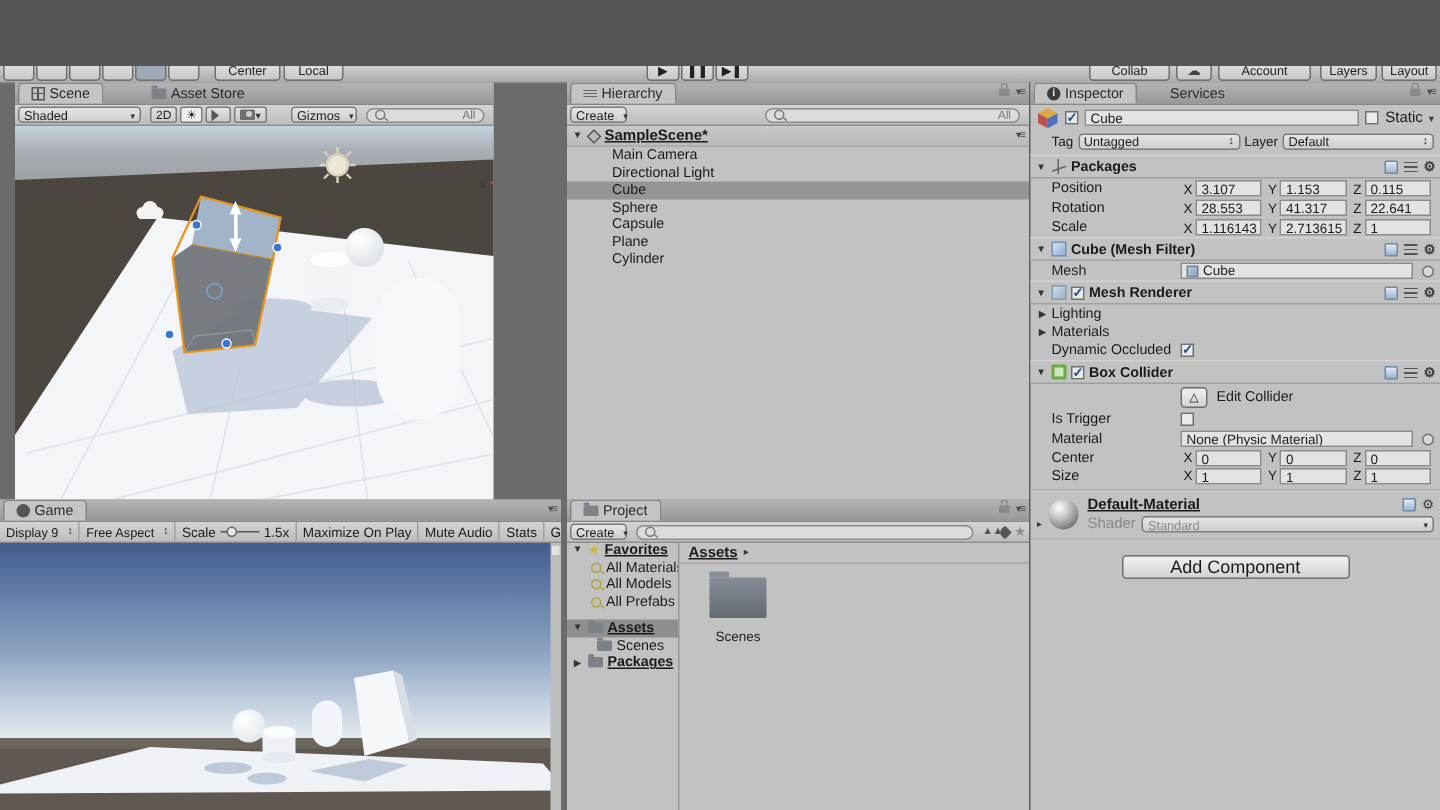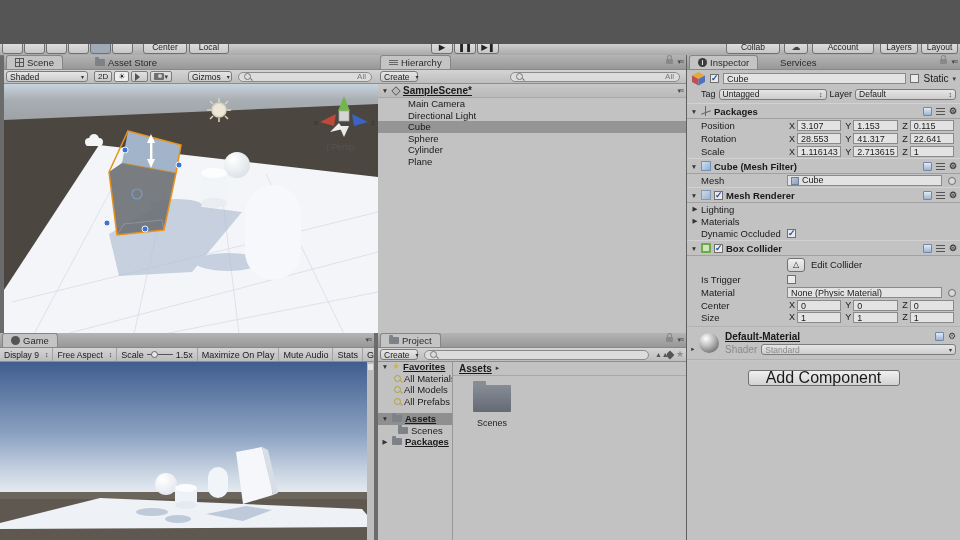--- a/index.html
+++ b/index.html
@@ -127,21 +127,21 @@
     <div class="tbtn" style="left:477px;width:22px;">▶❚</div>
     <div class="tbtn" style="left:726px;width:54px;">Collab</div>
     <div class="tbtn" style="left:784px;width:24px;">
       <span class="ic ic-cloud">☁</span>
     </div>
     <div class="tbtn" style="left:812px;width:62px;">Account</div>
     <div class="tbtn" style="left:880px;width:38px;">Layers</div>
     <div class="tbtn" style="left:921px;width:37px;">Layout</div>
   </div>
 
-  <div class="panel" style="left:4px;top:11px;width:374px;height:278px;">
+  <div class="panel" style="left:10px;top:11px;width:319px;height:278px;">
     <div class="tabbar">
       <div class="tab active">
         <span class="ic ic-grid"></span>
         <span>Scene</span>
       </div>
       <div class="tab" style="margin-left:24px;">
         <span class="ic ic-folder"></span>
         <span>Asset Store</span>
       </div>
     </div>
@@ -349,22 +349,23 @@
     <div class="scene-row">
       <span class="fold">▼</span>
       <span class="ic ic-unity"></span>
       <span class="bold">SampleScene*</span>
       <span class="ic ic-menu" style="margin-left:auto;">▾≡</span>
     </div>
     <div class="hrow">Main Camera</div>
     <div class="hrow">Directional Light</div>
     <div class="hrow sel">Cube</div>
     <div class="hrow">Sphere</div>
+    <div class="hrow">Capsule</div>
+    <div class="hrow">Plane</div>
     <div class="hrow">Cylinder</div>
-    <div class="hrow">Plane</div>
   </div>
 
   <div class="panel" style="left:378px;top:289px;width:308px;height:251px;">
     <div class="tabbar">
       <div class="tab active">
         <span class="ic ic-folder"></span>
         <span>Project</span>
       </div>
       <div class="tabbar-right">
         <span class="ic ic-lock"></span>
@@ -620,18 +621,18 @@
           <span>Shader</span>
           <div class="dd" style="flex:1;color:#8a8a8a;">
             <span>Standard</span>
           </div>
         </div>
       </div>
     </div>
     <span class="fold" style="position:absolute;left:2px;margin-top:-10px;">▸</span>
     <div class="divline" style="margin-top:4px;"></div>
 
-    <div class="btn" style="margin:9px auto 0;width:152px;height:16px;font-size:16px;">
+    <div class="btn" style="margin:9px auto 0;width:152px;height:16px;font-size:12px;">
       <span>Add Component</span>
     </div>
   </div>
 
 </div>
 
 </body></html>

